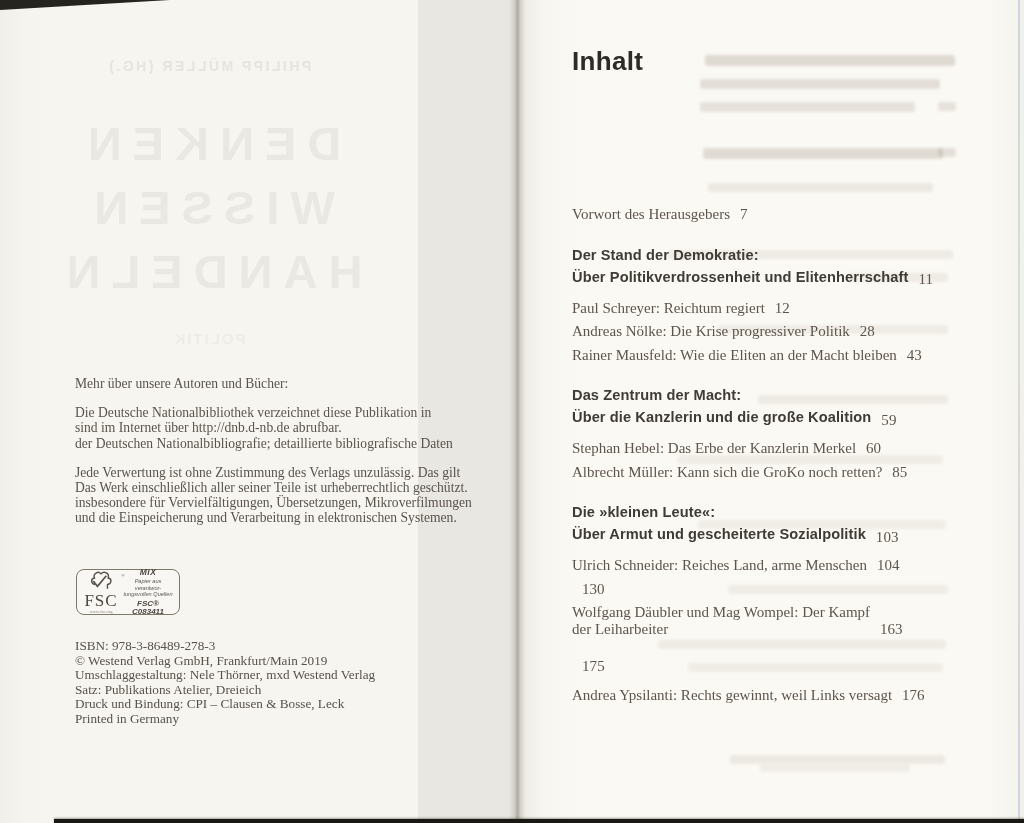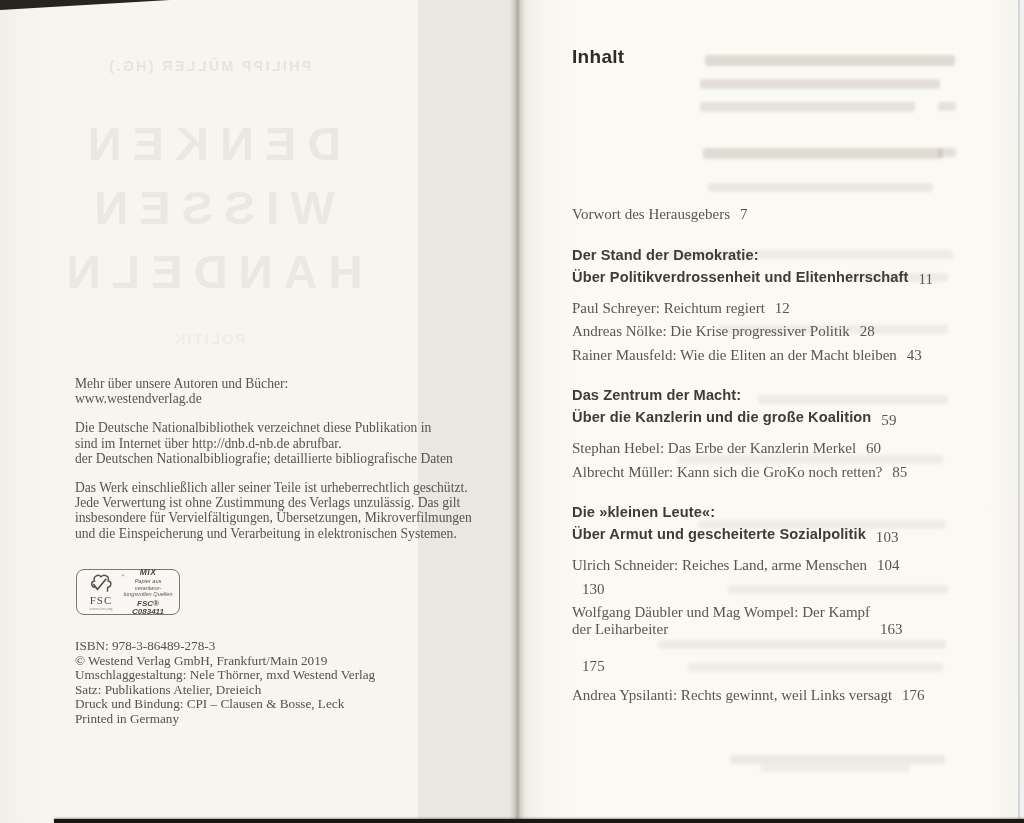--- a/index.html
+++ b/index.html
@@ -40,33 +40,33 @@
   .info-block .para{margin-bottom:14px;}
   .imprint{position:absolute;left:75px;top:639px;width:400px;
     font-size:13.2px;line-height:14.6px;color:#57514a;}
 
   
   .fsc-label{position:absolute;left:76px;top:569px;width:104px;height:46px;
     border:1.3px solid #7e786e;border-radius:8px;background:rgba(255,255,255,.25);
     display:flex;align-items:center;padding:2px 4px;box-sizing:border-box;color:#4c463f;}
   .fsc-left{width:40px;text-align:center;line-height:1;}
   .fsc-left svg{display:block;margin:0 auto;}
-  .fsc-acronym{font-size:11px;letter-spacing:1px;margin-top:-1px;}
+  .fsc-acronym{font-size:17px;letter-spacing:1px;margin-top:-1px;}
   .fsc-url{font-size:4.5px;color:#8d877d;margin-top:1px;}
   .fsc-reg{position:absolute;left:44px;top:3px;font-size:5px;color:#6d675e;}
   .fsc-right{flex:1;text-align:center;line-height:1;
     font-family:"Liberation Sans","DejaVu Sans",sans-serif;font-style:italic;}
   .fsc-mix{font-size:8.5px;font-weight:700;letter-spacing:.5px;margin-bottom:2px;}
   .fsc-claim{font-size:5.6px;line-height:6.4px;color:#5c564e;}
   .fsc-code{font-size:8px;font-weight:700;margin-top:2.5px;}
 
   
   .inhalt-heading{position:absolute;left:54px;top:46px;margin:0;
     font-family:"Liberation Sans","DejaVu Sans",sans-serif;font-weight:700;
-    font-size:19px;letter-spacing:.3px;color:#2f2c28;}
+    font-size:26px;letter-spacing:.3px;color:#2f2c28;}
   .toc{position:absolute;left:54px;top:206px;width:386px;}
   .toc-row{display:flex;justify-content:flex-start;align-items:flex-end;}
   .toc-entry{margin-bottom:7px;font-size:15px;color:#5d554b;}
   .toc-entry .line{line-height:16.5px;}
   .toc-section{margin-top:21px;margin-bottom:12px;
     font-family:"Liberation Sans","DejaVu Sans",sans-serif;font-weight:700;
     font-size:14.6px;color:#3f3b35;letter-spacing:.1px;}
   .toc-section .line{line-height:22px;}
   .toc-page{font-family:"Liberation Serif","DejaVu Serif",serif;font-weight:400;
     font-size:15px;color:#5d554b;line-height:16.5px;padding-left:10px;white-space:nowrap;}
@@ -88,30 +88,29 @@
           <div class="line">DENKEN</div>
           <div class="line">WISSEN</div>
           <div class="line">HANDELN</div>
         </div>
       <div class="ghost-series">POLITIK</div>
     </div>
 
     <div class="info-block" id="info-block">
         <div class="para">
           <div class="line">Mehr über unsere Autoren und Bücher:</div>
-          <div class="line">www.westendverlag.de</div>
         </div>
         <div class="para">
           <div class="line">Die Deutsche Nationalbibliothek verzeichnet diese Publikation in</div>
           <div class="line">sind im Internet über http://dnb.d-nb.de abrufbar.</div>
           <div class="line">der Deutschen Nationalbibliografie; detaillierte bibliografische Daten</div>
         </div>
         <div class="para">
+          <div class="line">Jede Verwertung ist ohne Zustimmung des Verlags unzulässig. Das gilt</div>
           <div class="line">Das Werk einschließlich aller seiner Teile ist urheberrechtlich geschützt.</div>
-          <div class="line">Jede Verwertung ist ohne Zustimmung des Verlags unzulässig. Das gilt</div>
           <div class="line">insbesondere für Vervielfältigungen, Übersetzungen, Mikroverfilmungen</div>
           <div class="line">und die Einspeicherung und Verarbeitung in elektronischen Systemen.</div>
         </div>
       </div>
 
     <div class="fsc-label">
       <span class="fsc-reg">®</span>
       <div class="fsc-left">
         <svg width="26" height="24" viewBox="0 0 44 40">
           <path d="M12 26 C5 25 4 16 11 15 C8 8 17 2 22 8 C27 2 37 7 34 15 C41 16 40 25 33 26 L33 33" fill="none" stroke="#57524a" stroke-width="2.4"></path>

